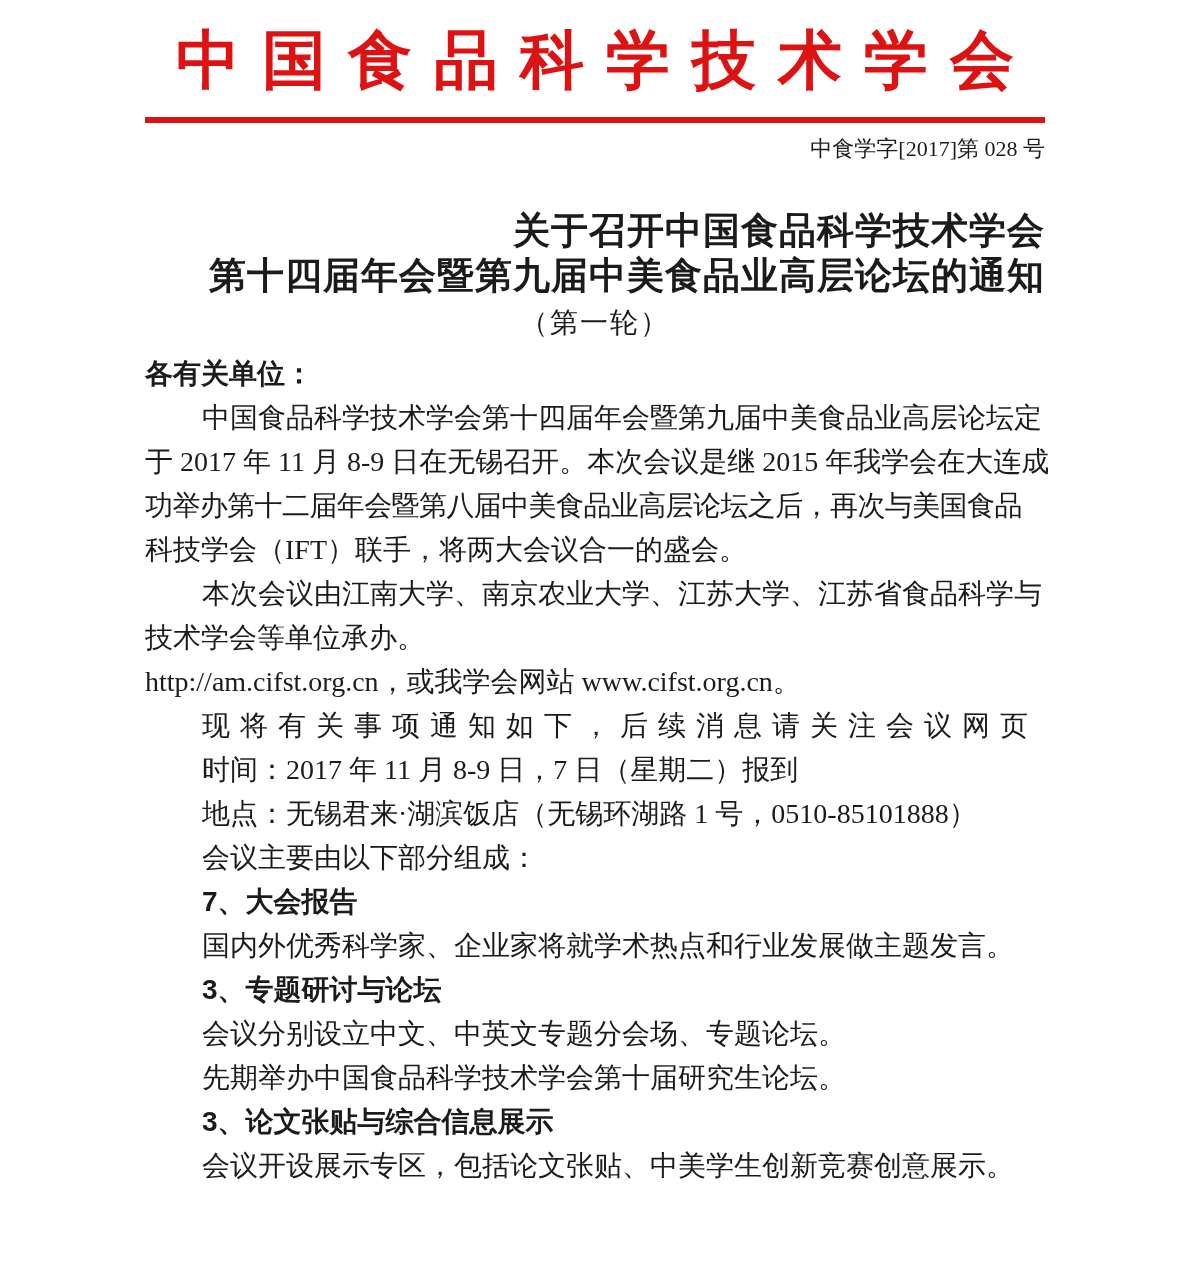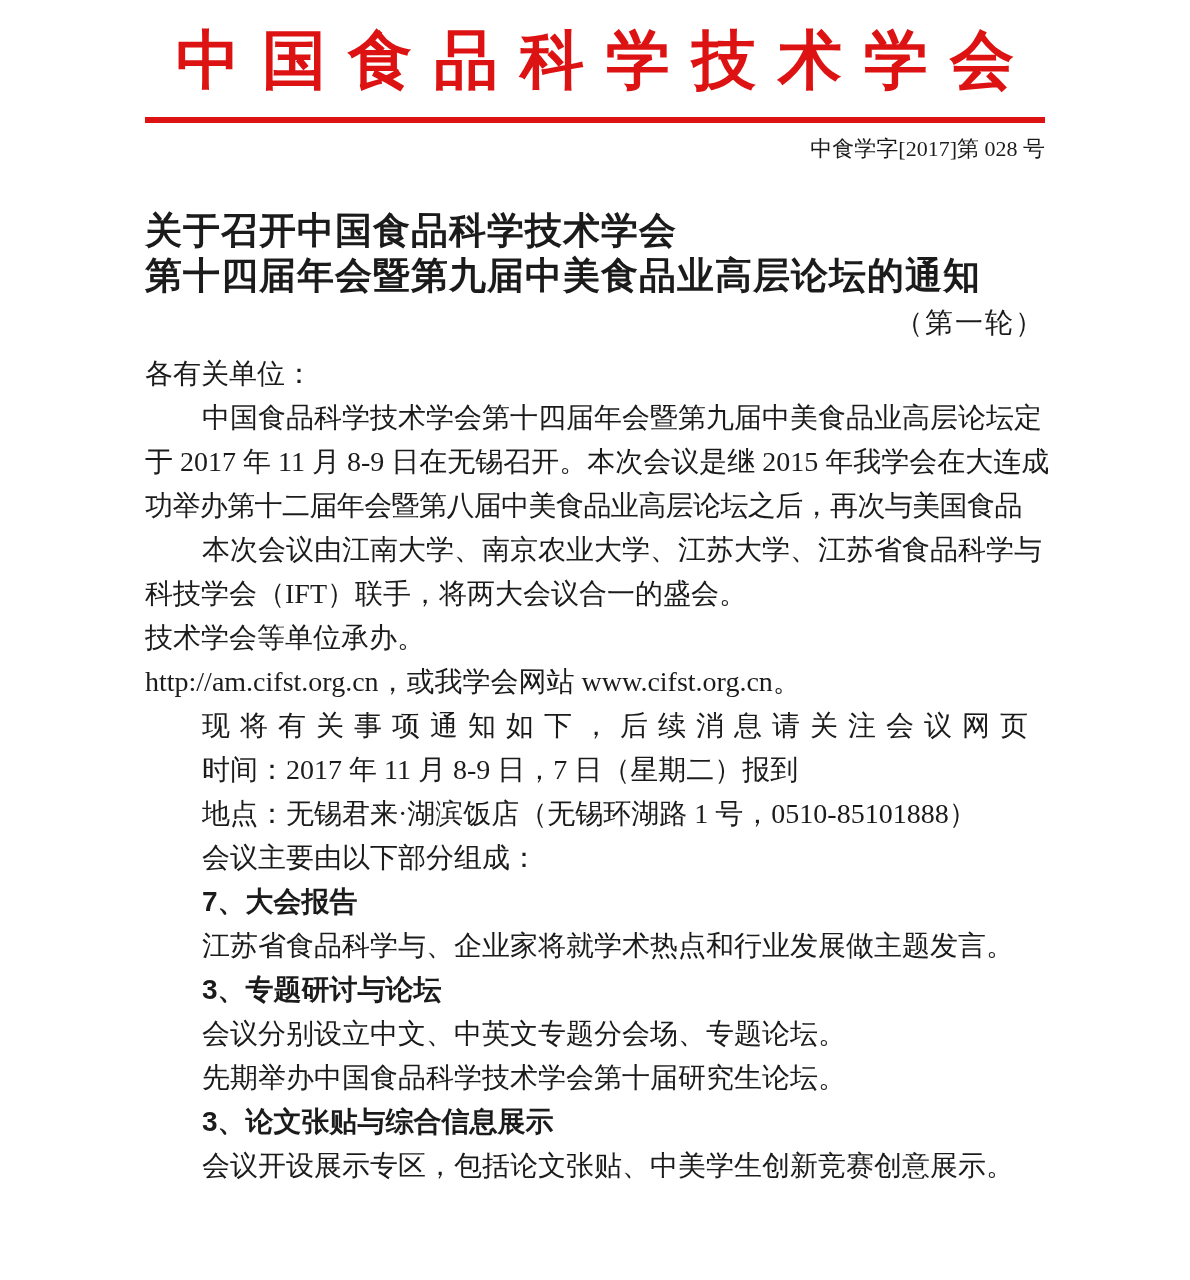--- a/index.html
+++ b/index.html
@@ -39,50 +39,50 @@
     margin-top:13px;
   }
   .doc-number{
     text-align:right;
     font-size:22px;
     line-height:40px;
     margin-top:6px;
   }
   
   .title{
-    text-align:left;
+    text-align:right;
     font-family:"Liberation Sans","DejaVu Sans",sans-serif;
     font-weight:700;
     font-size:37px;
     line-height:45px;
     letter-spacing:1px;
   }
   .title.t1{margin-top:39px;}
   .round{
-    text-align:right;
+    text-align:center;
     font-size:28px;
     line-height:42px;
     margin-top:4px;
     letter-spacing:2px;
   }
   
   .content{
     margin-top:8px;
     font-size:28px;
     line-height:44px;
   }
   .ln{white-space:nowrap;}
   .ln.indent{padding-left:57px;}
   .ln.heading{
     font-family:"Liberation Sans","DejaVu Sans",sans-serif;
     font-weight:700;
   }
   .ln.salutation{
     font-family:"Liberation Sans","DejaVu Sans",sans-serif;
-    font-weight:400;
+    font-weight:700;
   }
   .ln.stretch{letter-spacing:10px;}
   .ln.tight{letter-spacing:-0.6px;}
 </style>
 </head>
 <body>
 
 <div class="page">
 
   <div class="org-name">中国食品科学技术学会</div>
@@ -97,35 +97,35 @@
 
   <div class="round">（第一轮）</div>
 
   <div class="content">
 
     <div class="ln salutation">各有关单位：</div>
 
     <div class="ln indent">中国食品科学技术学会第十四届年会暨第九届中美食品业高层论坛定</div>
     <div class="ln">于 2017 年 11 月 8-9 日在无锡召开。本次会议是继 2015 年我学会在大连成</div>
     <div class="ln tight">功举办第十二届年会暨第八届中美食品业高层论坛之后，再次与美国食品</div>
+    <div class="ln">科技学会（IFT）联手，将两大会议合一的盛会。</div>
+
     <div class="ln indent">本次会议由江南大学、南京农业大学、江苏大学、江苏省食品科学与</div>
-
-    <div class="ln">科技学会（IFT）联手，将两大会议合一的盛会。</div>
     <div class="ln">技术学会等单位承办。</div>
 
     <div class="ln">http://am.cifst.org.cn，或我学会网站 www.cifst.org.cn。</div>
     <div class="ln indent stretch">现将有关事项通知如下，后续消息请关注会议网页</div>
 
     <div class="ln indent">时间：2017 年 11 月 8-9 日，7 日（星期二）报到</div>
     <div class="ln indent">地点：无锡君来·湖滨饭店（无锡环湖路 1 号，0510-85101888）</div>
 
     <div class="ln indent">会议主要由以下部分组成：</div>
 
     <div class="ln indent heading">7、大会报告</div>
-    <div class="ln indent">江苏省食品科学与、企业家将就学术热点和行业发展做主题发言。</div>
+    <div class="ln indent">国内外优秀科学家、企业家将就学术热点和行业发展做主题发言。</div>
 
     <div class="ln indent heading">3、专题研讨与论坛</div>
     <div class="ln indent">会议分别设立中文、中英文专题分会场、专题论坛。</div>
     <div class="ln indent">先期举办中国食品科学技术学会第十届研究生论坛。</div>
 
     <div class="ln indent heading">3、论文张贴与综合信息展示</div>
     <div class="ln indent">会议开设展示专区，包括论文张贴、中美学生创新竞赛创意展示。</div>
 
   </div>
 </div>

